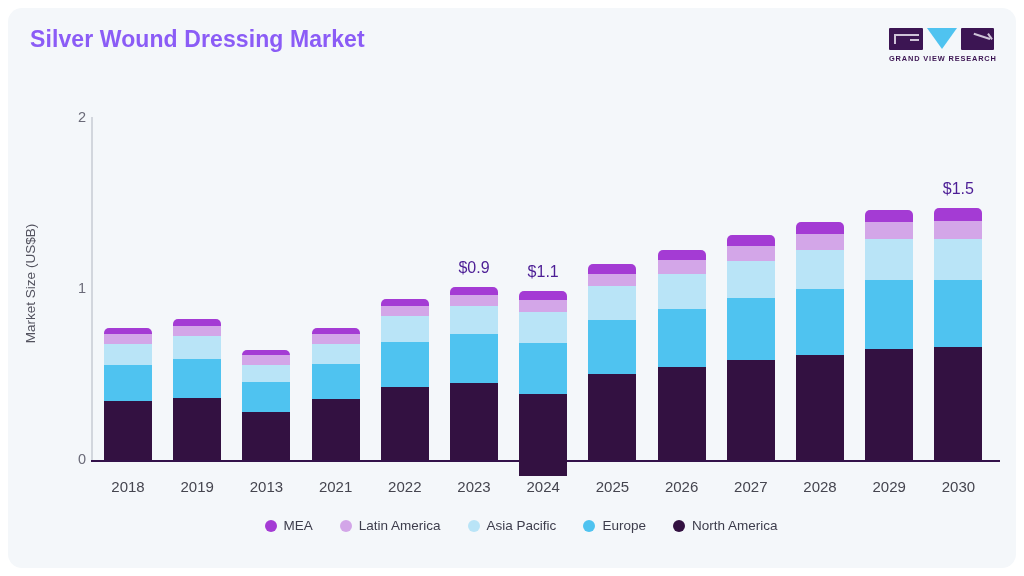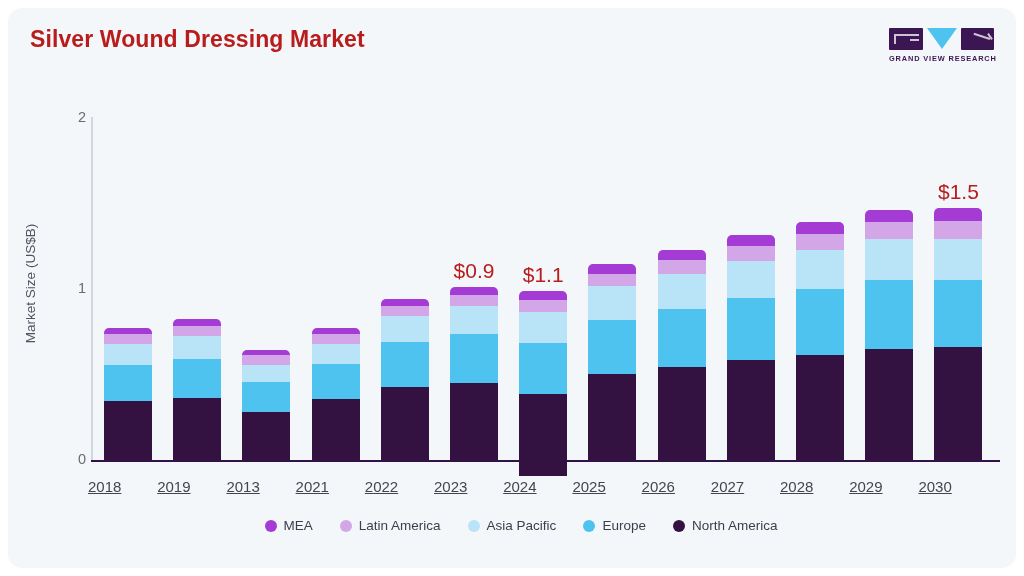--- a/index.html
+++ b/index.html
@@ -14,21 +14,21 @@
     left:8px; top:8px;
     width:1008px; height:560px;
     background:#f4f7fa;
     border-radius:14px;
     overflow:hidden;
   }
   #header { position:absolute; left:22px; top:18px; }
   #title {
     font-size:23px;
     font-weight:bold;
-    color:#b91c1c;
+    color:#8b5cf6;
     letter-spacing:.1px;
     white-space:nowrap;
   }
   #subtitle {
     margin-top:9px;
     font-size:14.5px;
     color:#3d3d52;
     white-space:nowrap;
   }
   
@@ -128,32 +128,31 @@
     background:#33124a;
   }
   .bar { position:absolute; width:48px; }
   .seg { position:absolute; left:0; width:48px; }
   .seg.top { border-radius:5px 5px 0 0; }
   .bar-label {
     position:absolute;
     width:80px;
     left:-16px;
     text-align:center;
-    font-size:21px;
-    color:#b91c1c;
+    font-size:16px;
+    color:#4c1d95;
     white-space:nowrap;
   }
   .xtick {
     position:absolute;
     top:470px;
     width:80px;
-    text-align:left;
+    text-align:center;
     font-size:15px;
     color:#45454f;
-    text-decoration:underline;
   }
   
   #legend {
     position:absolute;
     left:9px; top:510px;
     width:1008px;
     display:flex;
     justify-content:center;
     align-items:center;
     gap:27px;

